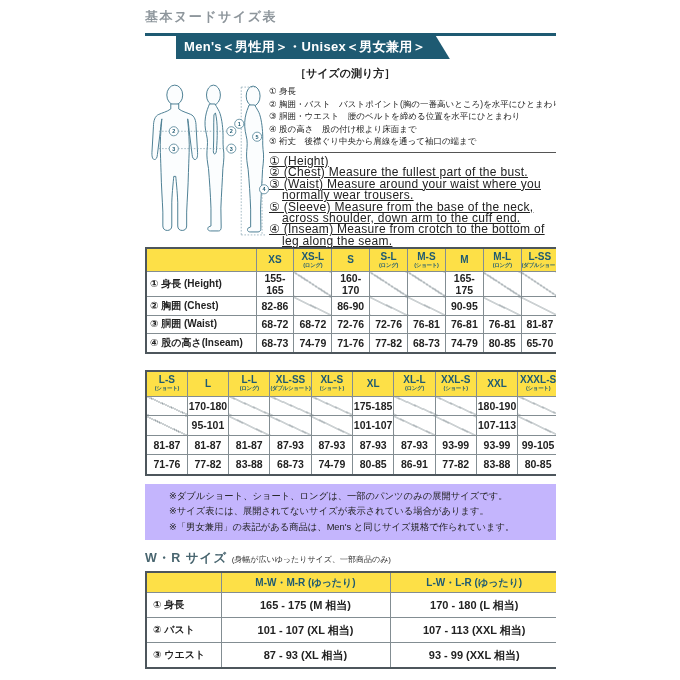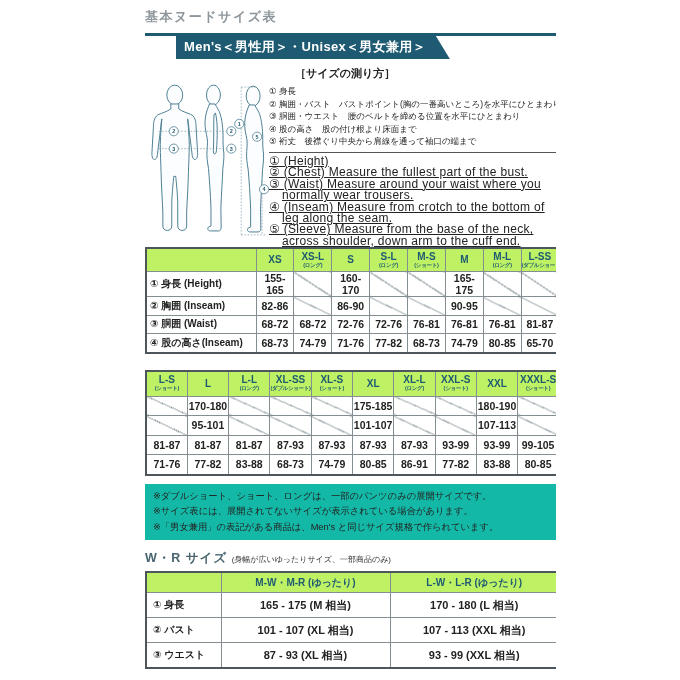--- a/index.html
+++ b/index.html
@@ -28,33 +28,33 @@
   .fig-marker text { font-size:5.5px; fill:#1e5a72; text-anchor:middle; font-weight:bold; }
 
   .instructions { width:294px; margin-left:0; padding-top:2px; }
   .jp-list div { font-size:8.5px; line-height:12.6px; white-space:nowrap; }
   .divider { border:0; border-top:1px solid #555; margin:4px 0 3px; }
   .en-list div { font-size:12px; line-height:11.4px; letter-spacing:.3px; padding-left:13px; text-indent:-13px;text-decoration:underline; }
   .cm-note { width:415px; text-align:right; font-size:9px; margin:2px 0 3px; }
 
   table { border-collapse:collapse; table-layout:fixed; width:415px; border:2px solid #4d565c; }
   th,td { border:1px solid #838d92; overflow:hidden; }
-  th { background:#bef264; color:#1e5a72; padding:1px 0; vertical-align:middle; }
+  th { background:#fde047; color:#1e5a72; padding:1px 0; vertical-align:middle; }
   .cn { font-size:10px; font-weight:bold; line-height:10px; text-align:center; }
   .cs { font-size:5.5px; font-weight:bold; line-height:6.5px; text-align:center; letter-spacing:-.3px; white-space:nowrap; }
   td { text-align:center; font-size:10.5px; font-weight:bold; padding:0; }
   td.rowlabel { text-align:left; font-size:10px; padding:0 0 0 3px; white-space:nowrap; }
   td.diag { background-image:linear-gradient(to top right, transparent 48.5%, #98a2a7 48.5%, #98a2a7 51.5%, transparent 51.5%); }
   .size-table-upper th { height:20px; }
   .size-table-upper td { height:17.5px; }
   .size-table-lower { margin-top:16px; }
   .size-table-lower th { height:22px;margin-top:40px; }
   .size-table-lower td { height:18.5px; }
 
-  .notes-box { width:459px; background:#14b8a6; margin-top:8px; padding:5px 8px; font-size:9.3px; line-height:15.5px; }
+  .notes-box { width:459px; background:#c4b5fd; margin-top:8px; padding:5px 24px; font-size:9.3px; line-height:15.5px; }
   .notes-box div { white-space:nowrap; }
 
   .wr-heading { margin-top:8px; }
   .wr-title { font-size:12.5px; font-weight:bold; color:#48656f; letter-spacing:1px;margin-top:16px; }
   .wr-sub { font-size:8px; color:#333; }
   .wr-table { margin-top:4px; }
   .wr-table th { height:17px; font-size:9.5px; font-weight:bold; }
   .wr-table td { height:24px; font-size:11px; }
   .wr-table td.rowlabel { font-size:10px; padding-left:6px; }
 </style>
@@ -136,22 +136,22 @@
             <div>② 胸囲・バスト　バストポイント(胸の一番高いところ)を水平にひとまわり</div>
             <div>③ 胴囲・ウエスト　腰のベルトを締める位置を水平にひとまわり</div>
             <div>④ 股の高さ　股の付け根より床面まで</div>
             <div>⑤ 裄丈　後襟ぐり中央から肩線を通って袖口の端まで</div>
           </div>
         <hr class="divider">
         <div class="en-list">
             <div>① (Height)</div>
             <div>② (Chest) Measure the fullest part of the bust.</div>
             <div>③ (Waist) Measure around your waist where you normally wear trousers.</div>
+            <div>⑤ (Sleeve) Measure from the base of the neck, across shoulder, down arm to the cuff end.</div>
             <div>④ (Inseam) Measure from crotch to the bottom of leg along the seam.</div>
-            <div>⑤ (Sleeve) Measure from the base of the neck, across shoulder, down arm to the cuff end.</div>
           </div>
       </div>
     </div>
 
 
     <table class="size-table-upper">
         <colgroup>
           <col style="width: 110px;">
           <col>
           <col>
@@ -202,21 +202,21 @@
             <td>155-165</td>
             <td class="diag"></td>
             <td>160-170</td>
             <td class="diag"></td>
             <td class="diag"></td>
             <td>165-175</td>
             <td class="diag"></td>
             <td class="diag"></td>
           </tr>
           <tr>
-            <td class="rowlabel">② 胸囲 (Inseam)</td>
+            <td class="rowlabel">② 胸囲 (Chest)</td>
             <td>82-86</td>
             <td class="diag"></td>
             <td>86-90</td>
             <td class="diag"></td>
             <td class="diag"></td>
             <td>90-95</td>
             <td class="diag"></td>
             <td class="diag"></td>
           </tr>
           <tr>

